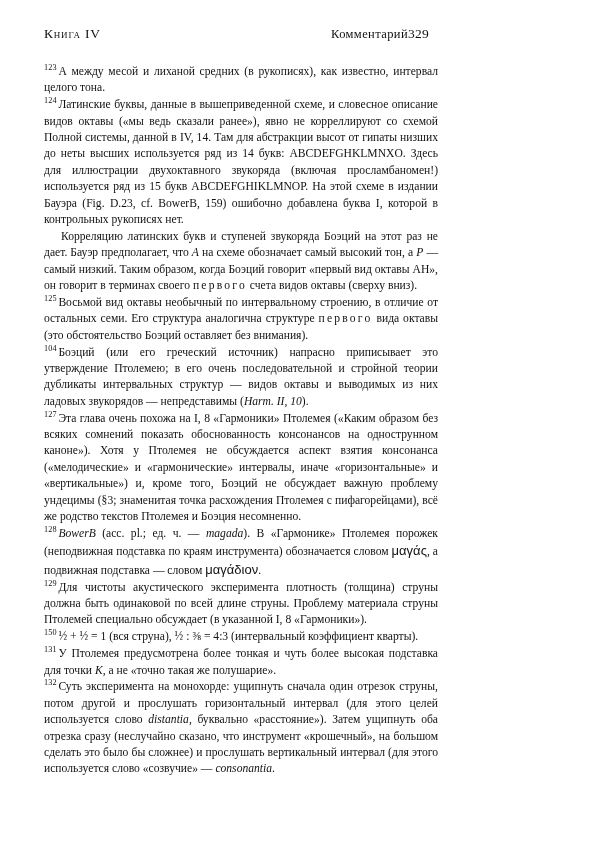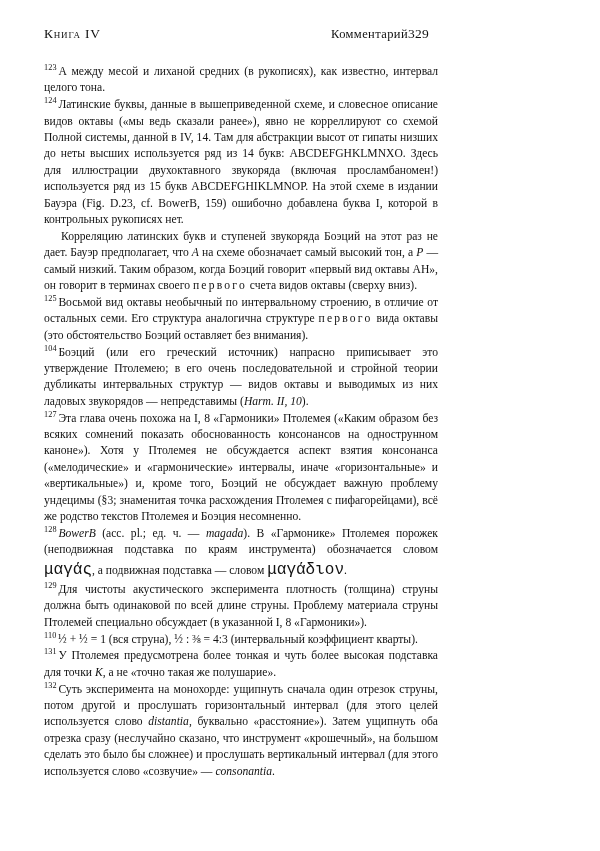--- a/index.html
+++ b/index.html
@@ -67,22 +67,22 @@
     margin-right: 1.5px;
     letter-spacing: 0.2px;
   }
   .it {
     font-style: italic;
   }
   .sp {
     letter-spacing: 2.2px;
   }
   .gk {
-    font-family: Liberation Mono, monospace;
-    font-size: 16px;
+    font-family: Liberation Sans, sans-serif;
+    font-size: 13px;
   }
 </style>
 </head>
 <body>
 
 <div class="page">
 
   <div class="running-head">
     <div class="rh-left">Книга IV</div>
     <div class="rh-center">Комментарий</div>
@@ -117,21 +117,21 @@
 
     <div class="note">
       <sup class="num">128</sup><span><span class="it">BowerB</span> (асс. pl.; ед. ч. — <span class="it">magada</span>). В «Гармонике» Птолемея порожек (неподвижная подставка по краям инструмента) обозначается словом <span class="gk">μαγάς</span>, а подвижная подставка — словом <span class="gk">μαγάδιον</span>.</span>
     </div>
 
     <div class="note">
       <sup class="num">129</sup><span>Для чистоты акустического эксперимента плотность (толщина) струны должна быть одинаковой по всей длине струны. Проблему материала струны Птолемей специально обсуждает (в указанной I, 8 «Гармоники»).</span>
     </div>
 
     <div class="note">
-      <sup class="num">110</sup><span>½ + ½ = 1 (вся струна), ½ : ⅜ = 4:3 (интервальный коэффициент кварты).</span>
+      <sup class="num">150</sup><span>½ + ½ = 1 (вся струна), ½ : ⅜ = 4:3 (интервальный коэффициент кварты).</span>
     </div>
 
     <div class="note">
       <sup class="num">131</sup><span>У Птолемея предусмотрена более тонкая и чуть более высокая подставка для точки <span class="it">K</span>, а не «точно такая же полушарие».</span>
     </div>
 
     <div class="note">
       <sup class="num">132</sup><span>Суть эксперимента на монохорде: ущипнуть сначала один отрезок струны, потом другой и прослушать горизонтальный интервал (для этого целей используется слово <span class="it">distantia</span>, буквально «расстояние»). Затем ущипнуть оба отрезка сразу (неслучайно сказано, что инструмент «крошечный», на большом сделать это было бы сложнее) и прослушать вертикальный интервал (для этого используется слово «созвучие» — <span class="it">consonantia</span>.</span>
     </div>
 

